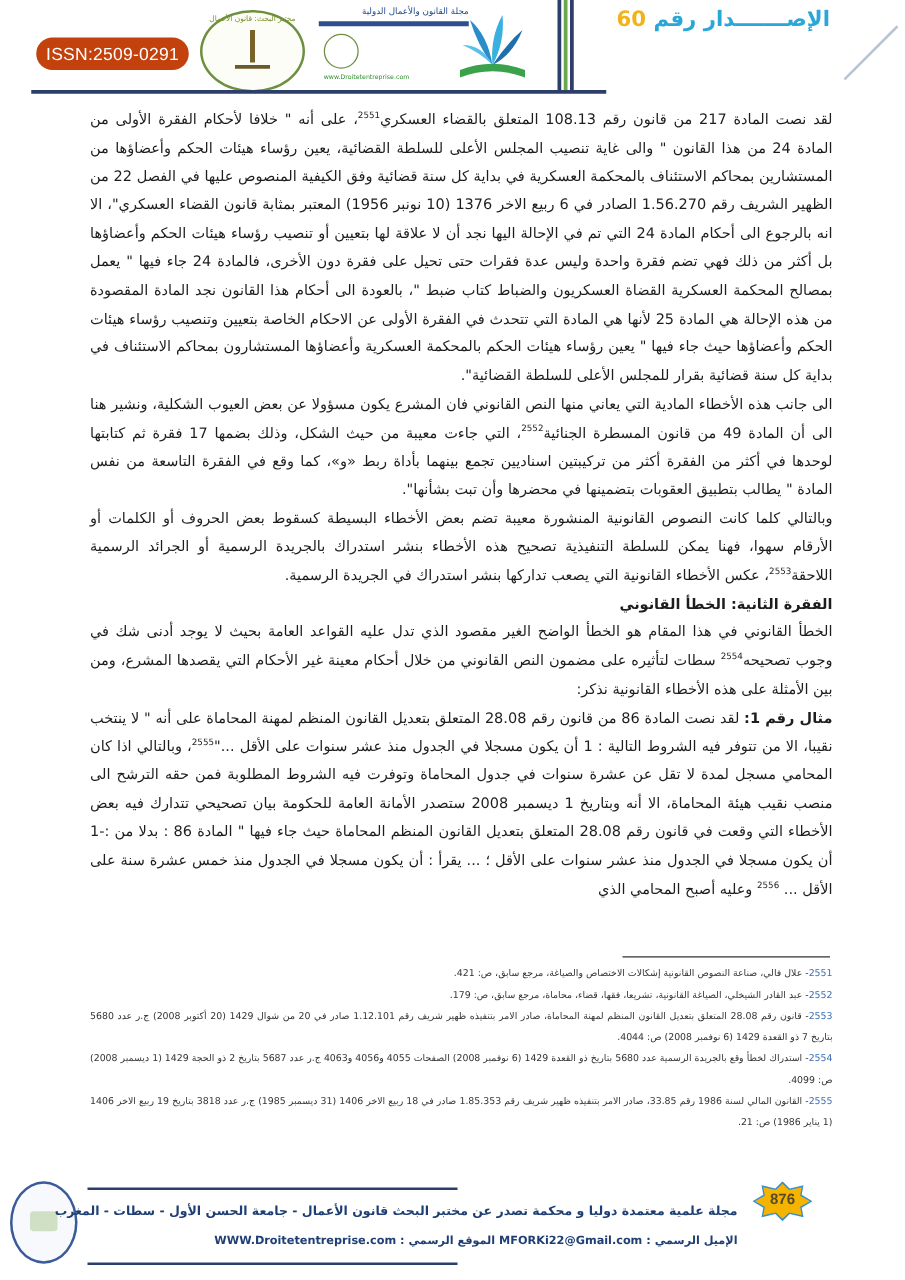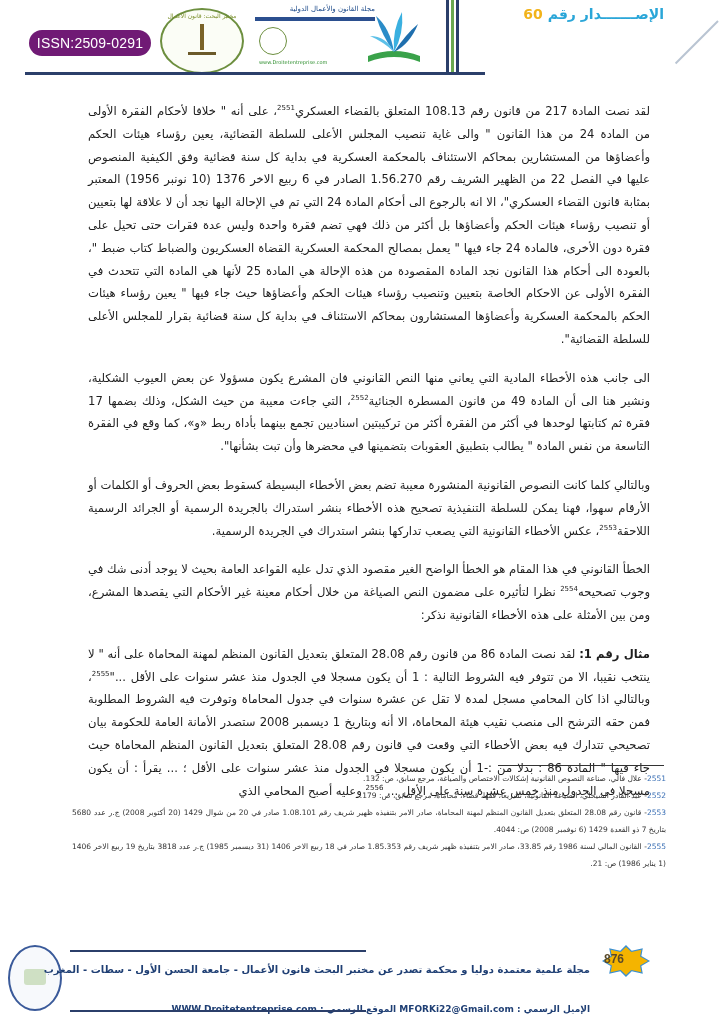--- a/index.html
+++ b/index.html
@@ -1,52 +1,52 @@
 <!DOCTYPE html>
 <html><head>
 <meta charset="utf-8">
 <style>
   html,body{margin:0;padding:0;background:#fff;}
   body{width:724px;height:1024px;position:relative;overflow:hidden;font-family:"DejaVu Sans",sans-serif;color:#1a1a1a;}
   .header{position:absolute;left:0;top:0;width:724px;height:80px;}
-  .issn{position:absolute;left:29px;top:30px;width:122px;height:26px;border-radius:13px;background:#701a75;color:#fff;font-family:"Liberation Sans",sans-serif;font-size:14px;line-height:26px;text-align:center;letter-spacing:0.2px;}
+  .issn{position:absolute;left:29px;top:30px;width:122px;height:26px;border-radius:13px;background:#c2410c;color:#fff;font-family:"Liberation Sans",sans-serif;font-size:14px;line-height:26px;text-align:center;letter-spacing:0.2px;}
   .logo-lab{position:absolute;left:160px;top:8px;width:80px;height:62px;border-radius:50%;border:2px solid #6d8f3f;background:#fbfdf6;}
   .logo-lab .scale{position:absolute;left:26px;top:20px;width:28px;height:22px;border-bottom:3px solid #6b5a2a;}
   .logo-lab .scale:before{content:"";position:absolute;left:12px;top:-6px;width:4px;height:26px;background:#7a6328;}
   .logo-lab .ring-text{position:absolute;left:4px;top:2px;width:72px;text-align:center;font-size:6px;color:#7a8f2a;}
   .logo-journal{position:absolute;left:255px;top:5px;width:120px;height:62px;}
   .logo-journal .jt{position:absolute;right:0;top:0;font-size:7px;color:#1c4a8a;white-space:nowrap;}
   .logo-journal .bar{position:absolute;left:0;top:12px;width:120px;height:4px;background:#2b4f8f;}
   .logo-journal .mini{position:absolute;left:4px;top:22px;width:26px;height:26px;border-radius:50%;border:1px solid #6d8f3f;}
   .logo-journal .url{position:absolute;left:4px;top:54px;font-size:5px;color:#2f8f2f;}
   .book{position:absolute;left:362px;top:6px;width:64px;height:64px;}
   .vbars{position:absolute;left:446px;top:0;width:14px;height:72px;}
   .vbars i{position:absolute;top:0;width:3px;height:72px;}
-  .title-issue{position:absolute;right:60px;top:6px;font-size:14px;font-weight:bold;color:#2aa6d8;direction:rtl;white-space:nowrap;}
+  .title-issue{position:absolute;right:60px;top:6px;font-size:17px;font-weight:bold;color:#2aa6d8;direction:rtl;white-space:nowrap;}
   .title-issue .num{color:#f2b31a;}
   .title-date{position:absolute;right:40px;top:33px;font-size:22px;font-weight:bold;color:#111;direction:rtl;white-space:nowrap;font-family:"DejaVu Sans",sans-serif;}
   .diag{position:absolute;right:6px;top:20px;width:60px;height:2px;background:#b9c4d2;transform:rotate(-45deg);transform-origin:right center;}
   .header-rule{position:absolute;left:25px;top:72px;width:460px;height:3px;background:#2b3f6a;}
   .content{position:absolute;left:72px;top:84px;width:594px;direction:rtl;text-align:justify;font-family:"DejaVu Sans",sans-serif;font-size:11.6px;line-height:22.8px;color:#1d1d1d;}
-  .content p{margin:16px;}
+  .content p{margin:0;}
   .content .heading{font-weight:bold;}
   sup{font-size:7px;line-height:0;}
   .fn-rule{position:absolute;left:498px;top:765px;width:166px;height:1px;background:#333;}
   .footnotes{position:absolute;left:72px;top:770px;width:594px;direction:rtl;text-align:justify;font-size:7.5px;line-height:17px;color:#333;}
   .footnotes .fn{margin:0;}
   .footnotes .fn-num{color:#3a6fb5;}
   .footer{position:absolute;left:0;top:935px;width:724px;height:89px;}
   .footer-rule-top{position:absolute;left:70px;top:15px;width:296px;height:2px;background:#2b3f6a;}
   .footer-rule-bot{position:absolute;left:70px;top:75px;width:296px;height:2px;background:#2b3f6a;}
   .footer-line1{position:absolute;right:134px;top:29px;direction:rtl;font-size:10px;font-weight:bold;color:#1f3f74;white-space:nowrap;}
-  .footer-line2{position:absolute;right:134px;top:53px;direction:rtl;font-size:9px;font-weight:bold;color:#1f3f74;white-space:nowrap;margin-top:16px;}
+  .footer-line2{position:absolute;right:134px;top:53px;direction:rtl;font-size:9px;font-weight:bold;color:#1f3f74;white-space:nowrap;}
   .page-badge{position:absolute;left:604px;top:12px;width:44px;height:28px;}
   .page-badge .star{position:absolute;inset:0;background:#f4b400;clip-path:polygon(50% 0,62% 18%,85% 10%,82% 34%,100% 50%,82% 66%,85% 90%,62% 82%,50% 100%,38% 82%,15% 90%,18% 66%,0 50%,18% 34%,15% 10%,38% 18%);}
   .page-badge .star-border{position:absolute;inset:-2px;background:#3a8fd1;clip-path:polygon(50% 0,62% 18%,85% 10%,82% 34%,100% 50%,82% 66%,85% 90%,62% 82%,50% 100%,38% 82%,15% 90%,18% 66%,0 50%,18% 34%,15% 10%,38% 18%);}
-  .page-badge .pnum{position:absolute;left:0;top:5px;width:44px;text-align:left;font-size:12px;font-weight:bold;color:#5a4a2a;font-family:"Liberation Sans",sans-serif;}
+  .page-badge .pnum{position:absolute;left:0;top:5px;width:44px;text-align:center;font-size:12px;font-weight:bold;color:#5a4a2a;font-family:"Liberation Sans",sans-serif;}
   .footer-seal{position:absolute;left:8px;top:10px;width:50px;height:62px;border-radius:50%;border:2px solid #3a5a9a;background:#f7f9fc;}
   .footer-seal .inner{position:absolute;left:14px;top:22px;width:22px;height:16px;background:#cfe0c4;border-radius:3px;}
 </style>
 </head>
 <body>
 
 <div class="header">
   <div class="issn">ISSN:2509-0291</div>
   <div class="logo-lab">
     <div class="ring-text">مختبر البحث: قانون الأعمال</div>
@@ -81,33 +81,35 @@
 <div class="content">
   <p>
     <span>لقد نصت المادة 217 من قانون رقم 108.13 المتعلق بالقضاء العسكري</span><sup>2551</sup><span>، على أنه " خلافا لأحكام الفقرة الأولى من المادة 24 من هذا القانون " والى غاية تنصيب المجلس الأعلى للسلطة القضائية، يعين رؤساء هيئات الحكم وأعضاؤها من المستشارين بمحاكم الاستئناف بالمحكمة العسكرية في بداية كل سنة قضائية وفق الكيفية المنصوص عليها في الفصل 22 من الظهير الشريف رقم 1.56.270 الصادر في 6 ربيع الاخر 1376 (10 نونبر 1956) المعتبر بمثابة قانون القضاء العسكري"، الا انه بالرجوع الى أحكام المادة 24 التي تم في الإحالة اليها نجد أن لا علاقة لها بتعيين أو تنصيب رؤساء هيئات الحكم وأعضاؤها بل أكثر من ذلك فهي تضم فقرة واحدة وليس عدة فقرات حتى تحيل على فقرة دون الأخرى، فالمادة 24 جاء فيها " يعمل بمصالح المحكمة العسكرية القضاة العسكريون والضباط كتاب ضبط "، بالعودة الى أحكام هذا القانون نجد المادة المقصودة من هذه الإحالة هي المادة 25 لأنها هي المادة التي تتحدث في الفقرة الأولى عن الاحكام الخاصة بتعيين وتنصيب رؤساء هيئات الحكم وأعضاؤها حيث جاء فيها " يعين رؤساء هيئات الحكم بالمحكمة العسكرية وأعضاؤها المستشارون بمحاكم الاستئناف في بداية كل سنة قضائية بقرار للمجلس الأعلى للسلطة القضائية".</span>
   </p>
   <p>
     <span>الى جانب هذه الأخطاء المادية التي يعاني منها النص القانوني فان المشرع يكون مسؤولا عن بعض العيوب الشكلية، ونشير هنا الى أن المادة 49 من قانون المسطرة الجنائية</span><sup>2552</sup><span>، التي جاءت معيبة من حيث الشكل، وذلك بضمها 17 فقرة ثم كتابتها لوحدها في أكثر من الفقرة أكثر من تركيبتين اسناديين تجمع بينهما بأداة ربط «و»، كما وقع في الفقرة التاسعة من نفس المادة " يطالب بتطبيق العقوبات بتضمينها في محضرها وأن تبت بشأنها".</span>
   </p>
   <p>
     <span>وبالتالي كلما كانت النصوص القانونية المنشورة معيبة تضم بعض الأخطاء البسيطة كسقوط بعض الحروف أو الكلمات أو الأرقام سهوا، فهنا يمكن للسلطة التنفيذية تصحيح هذه الأخطاء بنشر استدراك بالجريدة الرسمية أو الجرائد الرسمية اللاحقة</span><sup>2553</sup><span>، عكس الأخطاء القانونية التي يصعب تداركها بنشر استدراك في الجريدة الرسمية.</span>
   </p>
+  <p class="heading">الفقرة الثانية: الخطأ القانوني</p>
   <p>
-    <span>الخطأ القانوني في هذا المقام هو الخطأ الواضح الغير مقصود الذي تدل عليه القواعد العامة بحيث لا يوجد أدنى شك في وجوب تصحيحه</span><sup>2554</sup><span> نظرا لتأثيره على مضمون النص الصياغة من خلال أحكام معينة غير الأحكام التي يقصدها المشرع، ومن بين الأمثلة على هذه الأخطاء القانونية نذكر:</span>
+    <span>الخطأ القانوني في هذا المقام هو الخطأ الواضح الغير مقصود الذي تدل عليه القواعد العامة بحيث لا يوجد أدنى شك في وجوب تصحيحه</span><sup>2554</sup><span> سطات لتأثيره على مضمون النص القانوني من خلال أحكام معينة غير الأحكام التي يقصدها المشرع، ومن بين الأمثلة على هذه الأخطاء القانونية نذكر:</span>
   </p>
   <p>
     <b>مثال رقم 1:</b><span> لقد نصت المادة 86 من قانون رقم 28.08 المتعلق بتعديل القانون المنظم لمهنة المحاماة على أنه " لا ينتخب نقيبا، الا من تتوفر فيه الشروط التالية : 1 أن يكون مسجلا في الجدول منذ عشر سنوات على الأقل ..."</span><sup>2555</sup><span>، وبالتالي اذا كان المحامي مسجل لمدة لا تقل عن عشرة سنوات في جدول المحاماة وتوفرت فيه الشروط المطلوبة فمن حقه الترشح الى منصب نقيب هيئة المحاماة، الا أنه وبتاريخ 1 ديسمبر 2008 ستصدر الأمانة العامة للحكومة بيان تصحيحي تتدارك فيه بعض الأخطاء التي وقعت في قانون رقم 28.08 المتعلق بتعديل القانون المنظم المحاماة حيث جاء فيها " المادة 86 : بدلا من :-1 أن يكون مسجلا في الجدول منذ عشر سنوات على الأقل ؛ ... يقرأ : أن يكون مسجلا في الجدول منذ خمس عشرة سنة على الأقل ... </span><sup>2556</sup><span> وعليه أصبح المحامي الذي</span>
   </p>
 </div>
 
 <div class="fn-rule"></div>
 <div class="footnotes">
-  <p class="fn"><span class="fn-num">2551</span><span>- علال فالي، صناعة النصوص القانونية إشكالات الاختصاص والصياغة، مرجع سابق، ص: 132.</span></p>
+  <p class="fn"><span class="fn-num">2551</span><span>- علال فالي، صناعة النصوص القانونية إشكالات الاختصاص والصياغة، مرجع سابق، ص: 421.</span></p>
   <p class="fn"><span class="fn-num">2552</span><span>- عبد القادر الشيخلي، الصياغة القانونية، تشريعا، فقها، قضاء، محاماة، مرجع سابق، ص: 179.</span></p>
-  <p class="fn"><span class="fn-num">2553</span><span>- قانون رقم 28.08 المتعلق بتعديل القانون المنظم لمهنة المحاماة، صادر الامر بتنفيذه ظهير شريف رقم 1.08.101 صادر في 20 من شوال 1429 (20 أكتوبر 2008) ج.ر عدد 5680 بتاريخ 7 ذو القعدة 1429 (6 نوفمبر 2008) ص: 4044.</span></p>
+  <p class="fn"><span class="fn-num">2553</span><span>- قانون رقم 28.08 المتعلق بتعديل القانون المنظم لمهنة المحاماة، صادر الامر بتنفيذه ظهير شريف رقم 1.12.101 صادر في 20 من شوال 1429 (20 أكتوبر 2008) ج.ر عدد 5680 بتاريخ 7 ذو القعدة 1429 (6 نوفمبر 2008) ص: 4044.</span></p>
+  <p class="fn"><span class="fn-num">2554</span><span>- استدراك لخطأ وقع بالجريدة الرسمية عدد 5680 بتاريخ ذو القعدة 1429 (6 نوفمبر 2008) الصفحات 4055 و4056 و4063 ج.ر عدد 5687 بتاريخ 2 ذو الحجة 1429 (1 ديسمبر 2008) ص: 4099.</span></p>
   <p class="fn"><span class="fn-num">2555</span><span>- القانون المالي لسنة 1986 رقم 33.85، صادر الامر بتنفيذه ظهير شريف رقم 1.85.353 صادر في 18 ربيع الاخر 1406 (31 ديسمبر 1985) ج.ر عدد 3818 بتاريخ 19 ربيع الاخر 1406 (1 يناير 1986) ص: 21.</span></p>
 </div>
 
 <div class="footer">
   <div class="footer-seal">
       <div class="inner"></div>
     </div>
   <div class="footer-rule-top"></div>
   <div class="footer-line1">مجلة علمية معتمدة دوليا و محكمة تصدر عن مختبر البحث قانون الأعمال - جامعة الحسن الأول - سطات - المغرب</div>
   <div class="footer-line2">الإميل الرسمي : MFORKi22@Gmail.com الموقع الرسمي : WWW.Droitetentreprise.com</div>

